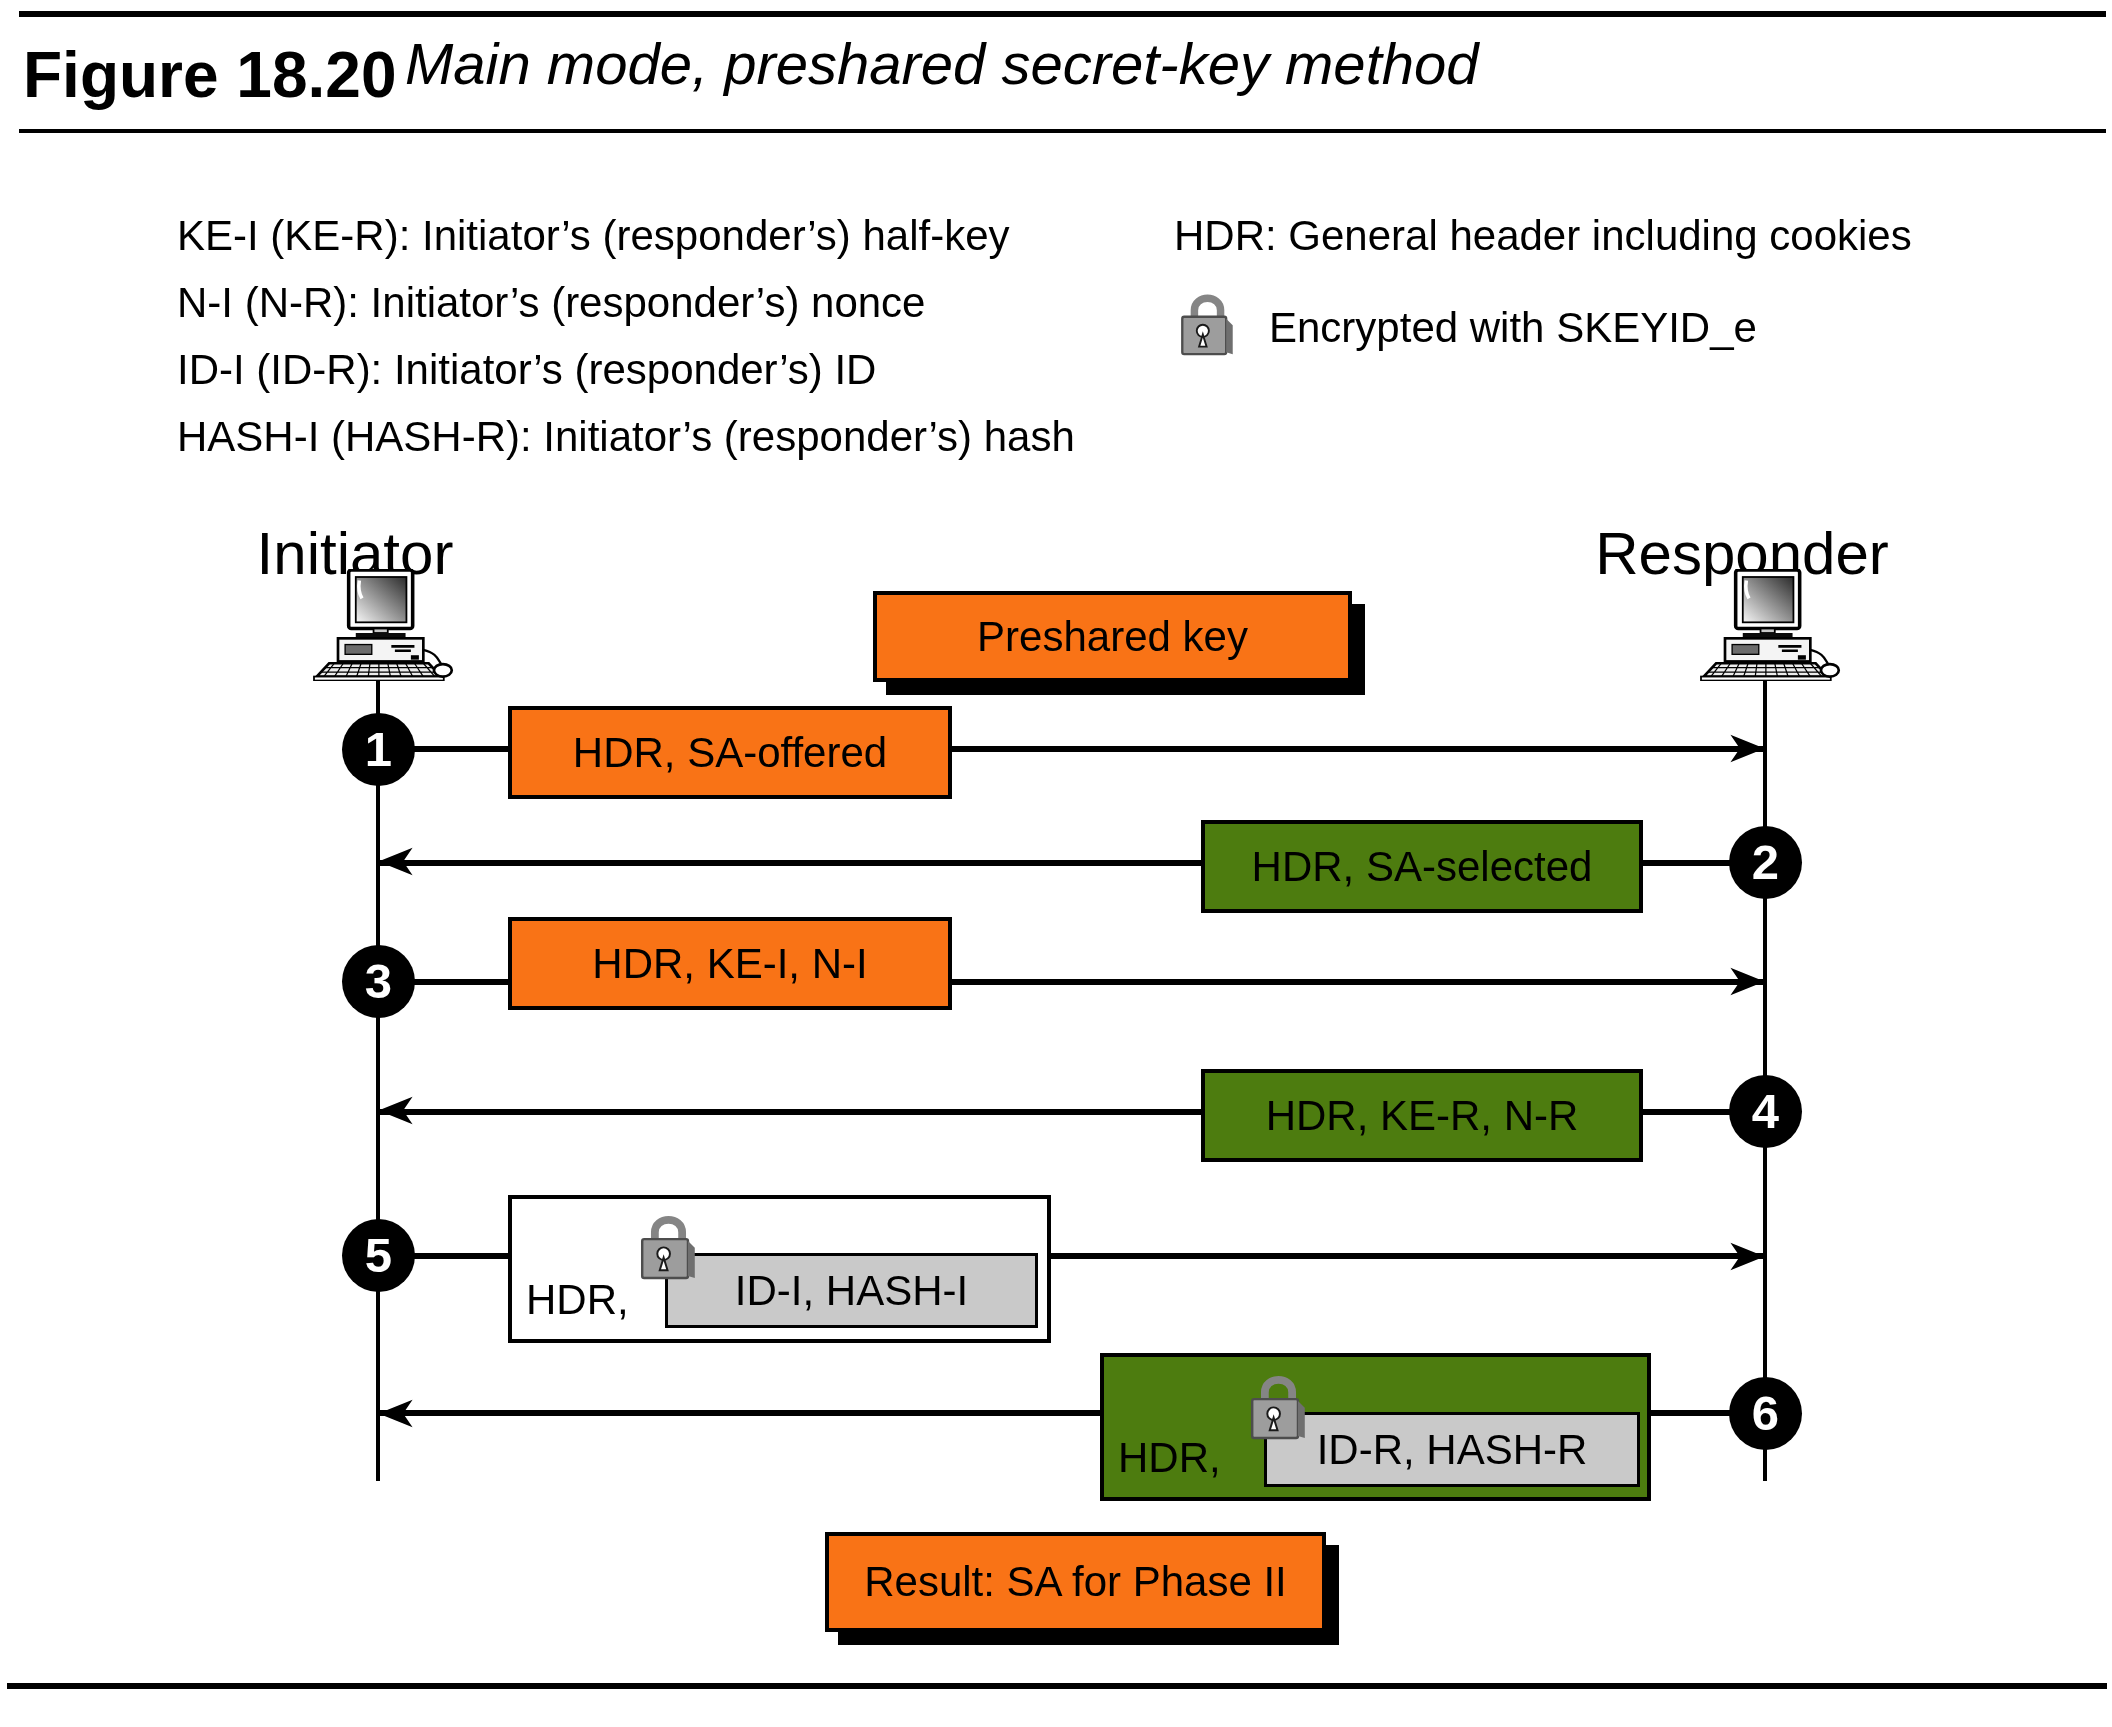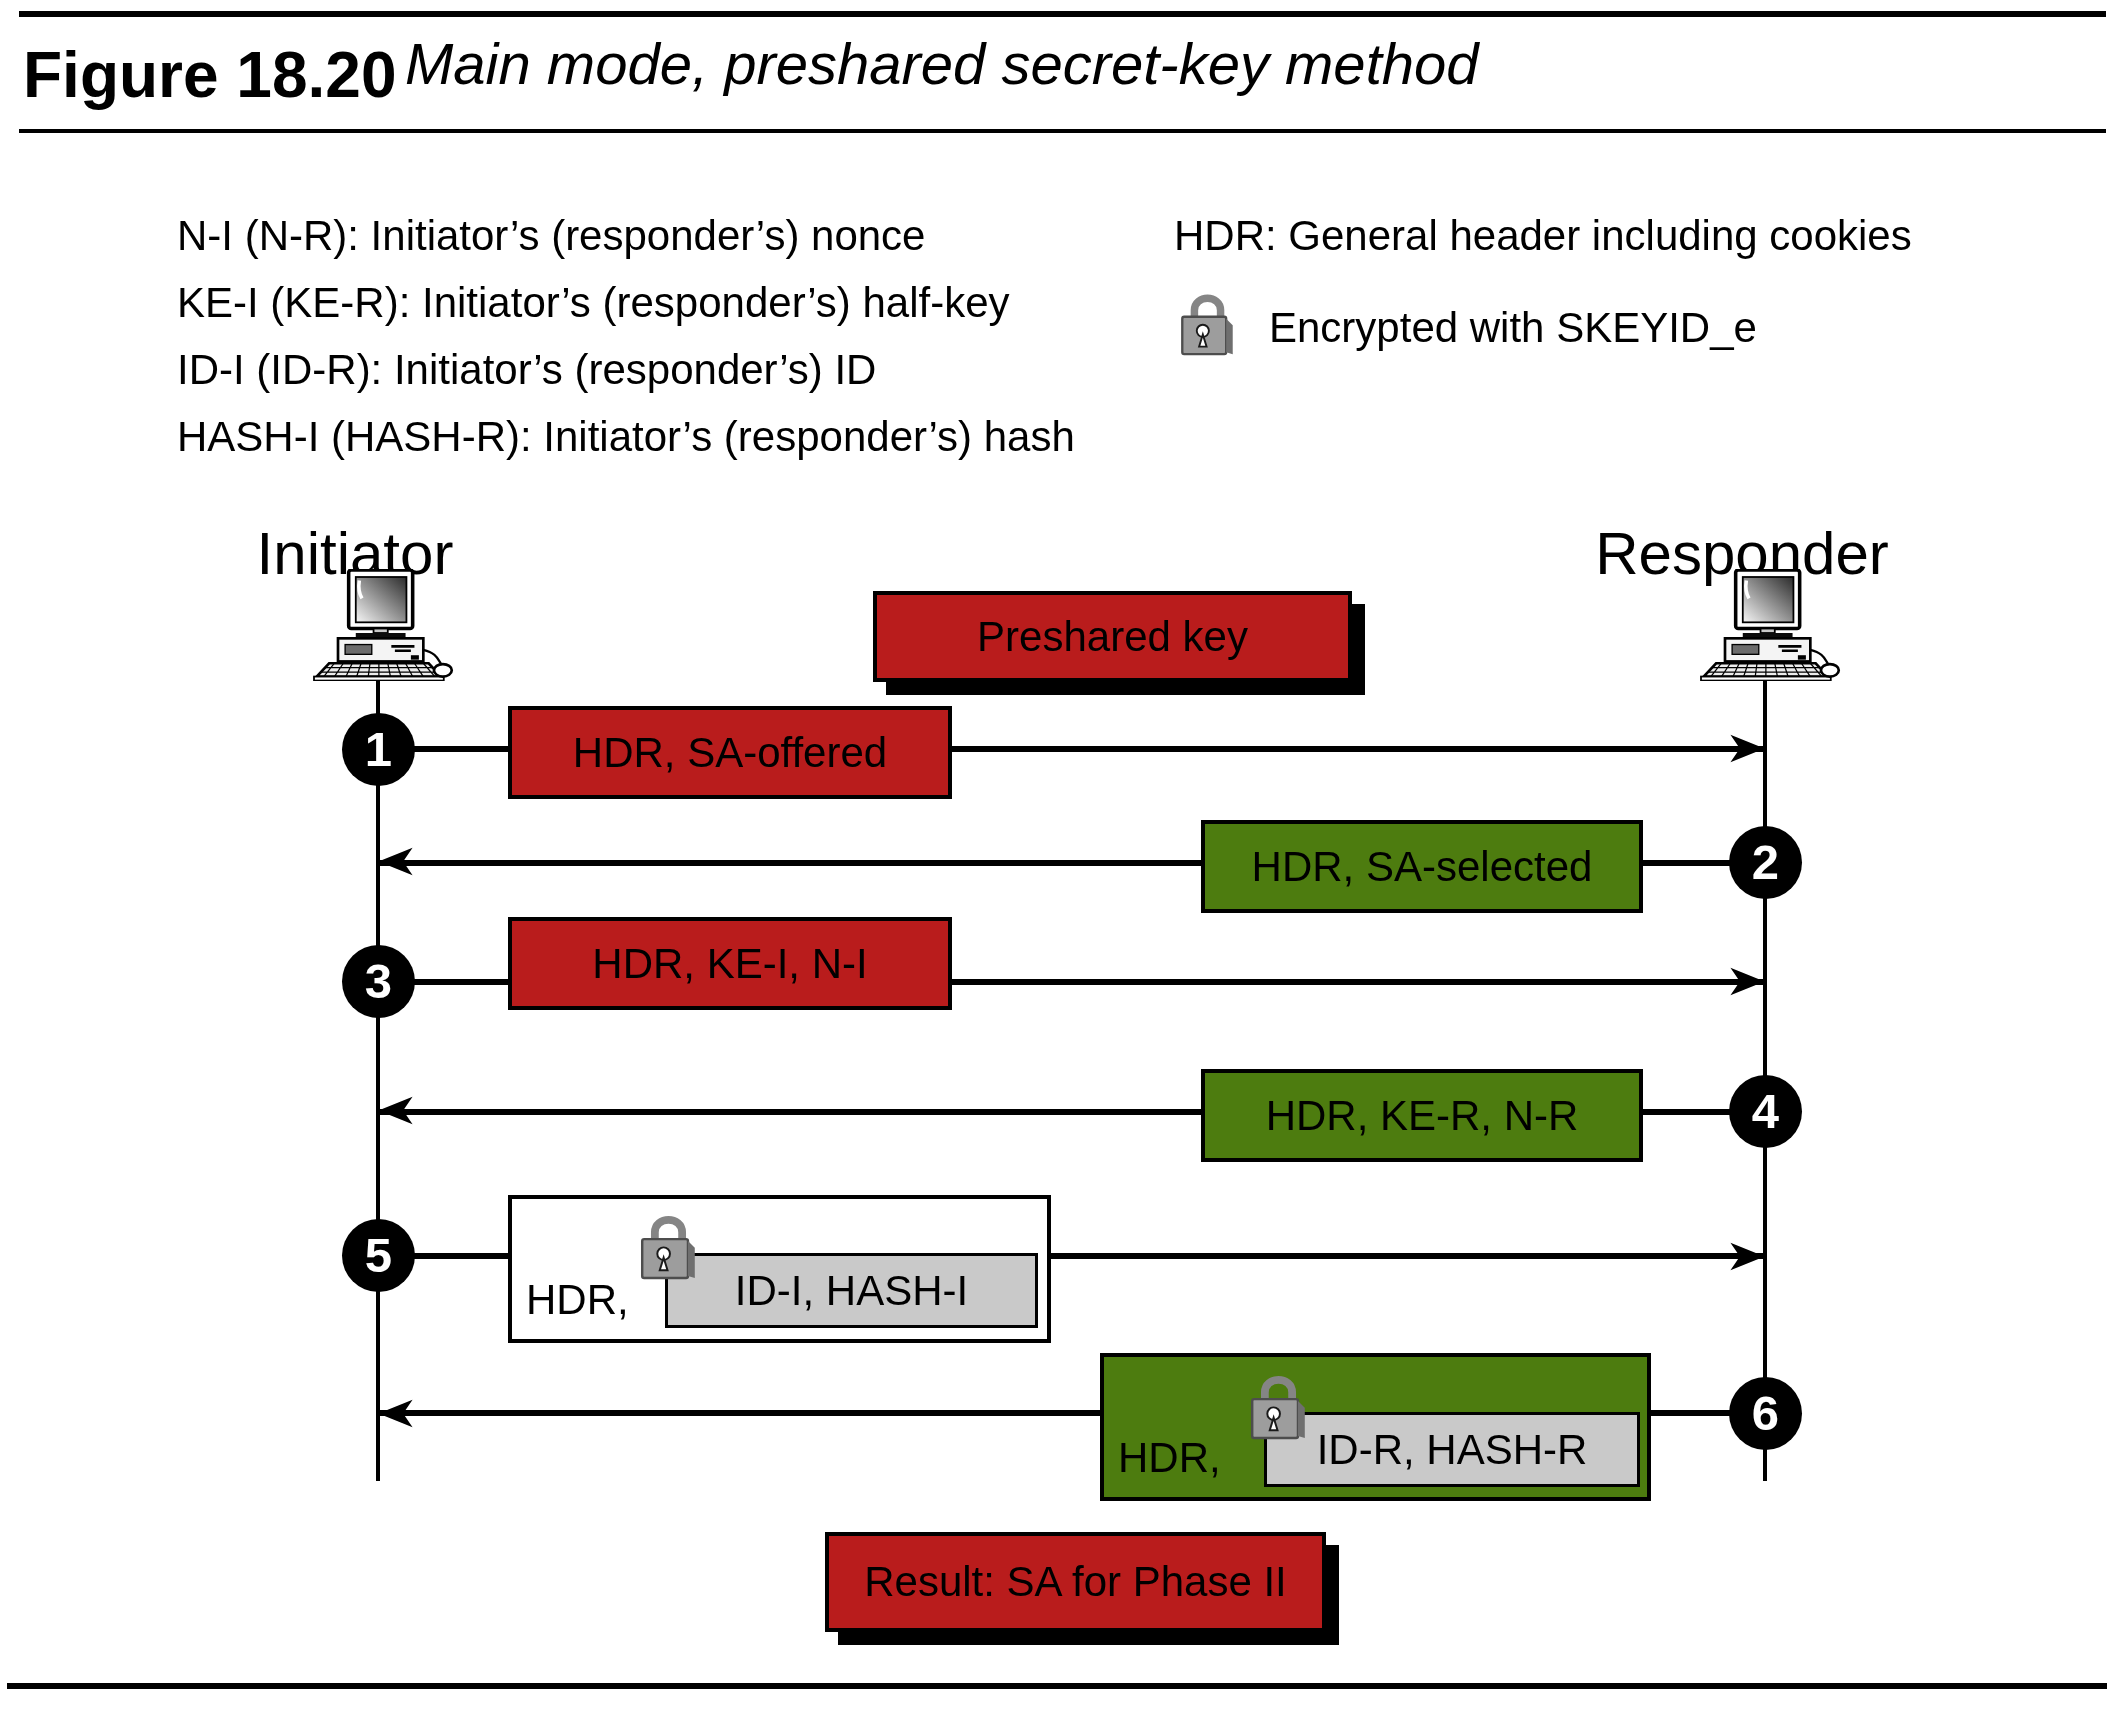--- a/index.html
+++ b/index.html
@@ -10,21 +10,21 @@
   .figure-label{position:absolute;font-weight:bold;font-size:64px;line-height:1;white-space:nowrap}
   .figure-caption{position:absolute;font-style:italic;font-size:58px;line-height:1;white-space:nowrap}
   .legend-block{position:absolute}
   .legend-line{font-size:42px;line-height:67px;white-space:nowrap}
   .actor{position:absolute;font-size:60px;width:294px;text-align:center;white-space:nowrap}
   .lifeline{position:absolute;width:3.5px;background:#000;z-index:1}
   .hline{position:absolute;height:6px;background:#000;z-index:2}
   .ah{position:absolute;z-index:3}
   .circle{position:absolute;width:73px;height:73px;border-radius:50%;background:#000;color:#fff;
           font-size:49px;font-weight:bold;line-height:73px;text-align:center;z-index:4}
-  .msg-box{position:absolute;border:4.3px solid #000;background:#b91c1c;font-size:42px;
+  .msg-box{position:absolute;border:4.3px solid #000;background:#f97316;font-size:42px;
            display:flex;align-items:center;justify-content:center;white-space:nowrap;z-index:3}
   .msg-outer{position:absolute;border:4.3px solid #000;background:#fff;z-index:3}
   .gray{background:#4d7c0f}
   .inner-box{position:absolute;border:3.5px solid #000;background:#c9c9c9;font-size:42px;
              display:flex;align-items:center;justify-content:center;white-space:nowrap}
   .hdr-prefix{position:absolute;font-size:42px;line-height:1;white-space:nowrap}
   .shadow{box-shadow:13px 13px 0 0 #000}
   .lock{position:absolute;z-index:5}
   .computer{position:absolute;z-index:3}
   .enc-label{position:absolute;font-size:42px;line-height:48px;white-space:nowrap}
@@ -67,22 +67,22 @@
     </defs>
   </svg>
 
   <div class="rule" style="left:19px;top:11.2px;width:2087px;height:6px"></div>
   <div class="figure-label" style="left:23px;top:43px">Figure 18.20</div>
   <div class="figure-caption" style="left:405px;top:35px">Main mode, preshared secret-key method</div>
   <div class="rule" style="left:19px;top:129px;width:2087px;height:4.3px"></div>
   <div class="rule" style="left:7px;top:1683px;width:2100px;height:6px"></div>
 
   <div class="legend-block" style="left:177px;top:202px">
+    <div class="legend-line">KE-I (KE-R): Initiator’s (responder’s) half-key</div>
     <div class="legend-line">N-I (N-R): Initiator’s (responder’s) nonce</div>
-    <div class="legend-line">KE-I (KE-R): Initiator’s (responder’s) half-key</div>
     <div class="legend-line">ID-I (ID-R): Initiator’s (responder’s) ID</div>
     <div class="legend-line">HASH-I (HASH-R): Initiator’s (responder’s) hash</div>
   </div>
 
   <div class="abs legend-line" style="left:1174px;top:202px">HDR: General header including cookies</div>
   <svg class="lock" style="left:1179px;top:285px" width="57" height="71" viewBox="0 0 60 76">
       <use href="#icon-lock" xlink:href="#icon-lock"></use>
     </svg>
   <div class="enc-label" style="left:1269px;top:304px">Encrypted with SKEYID_e</div>
 

